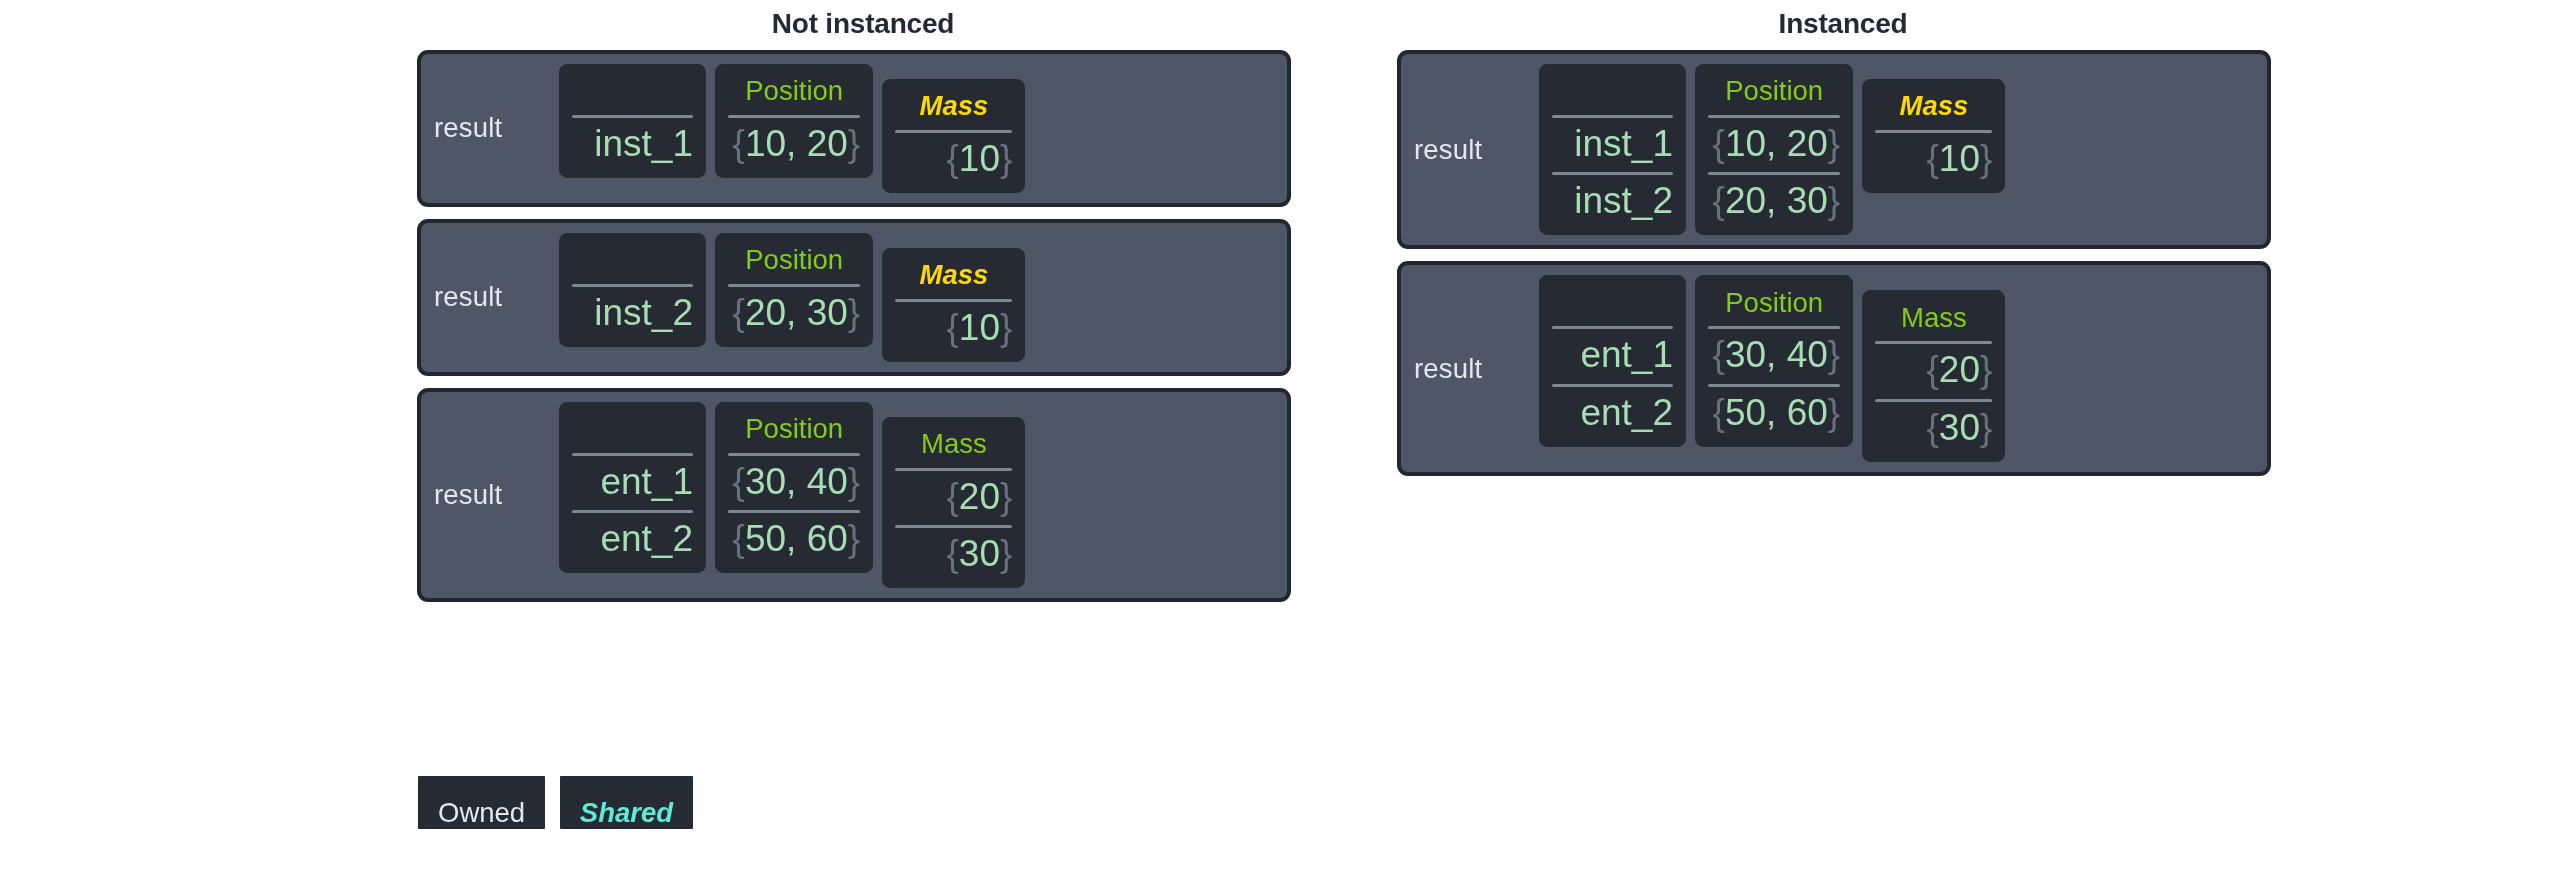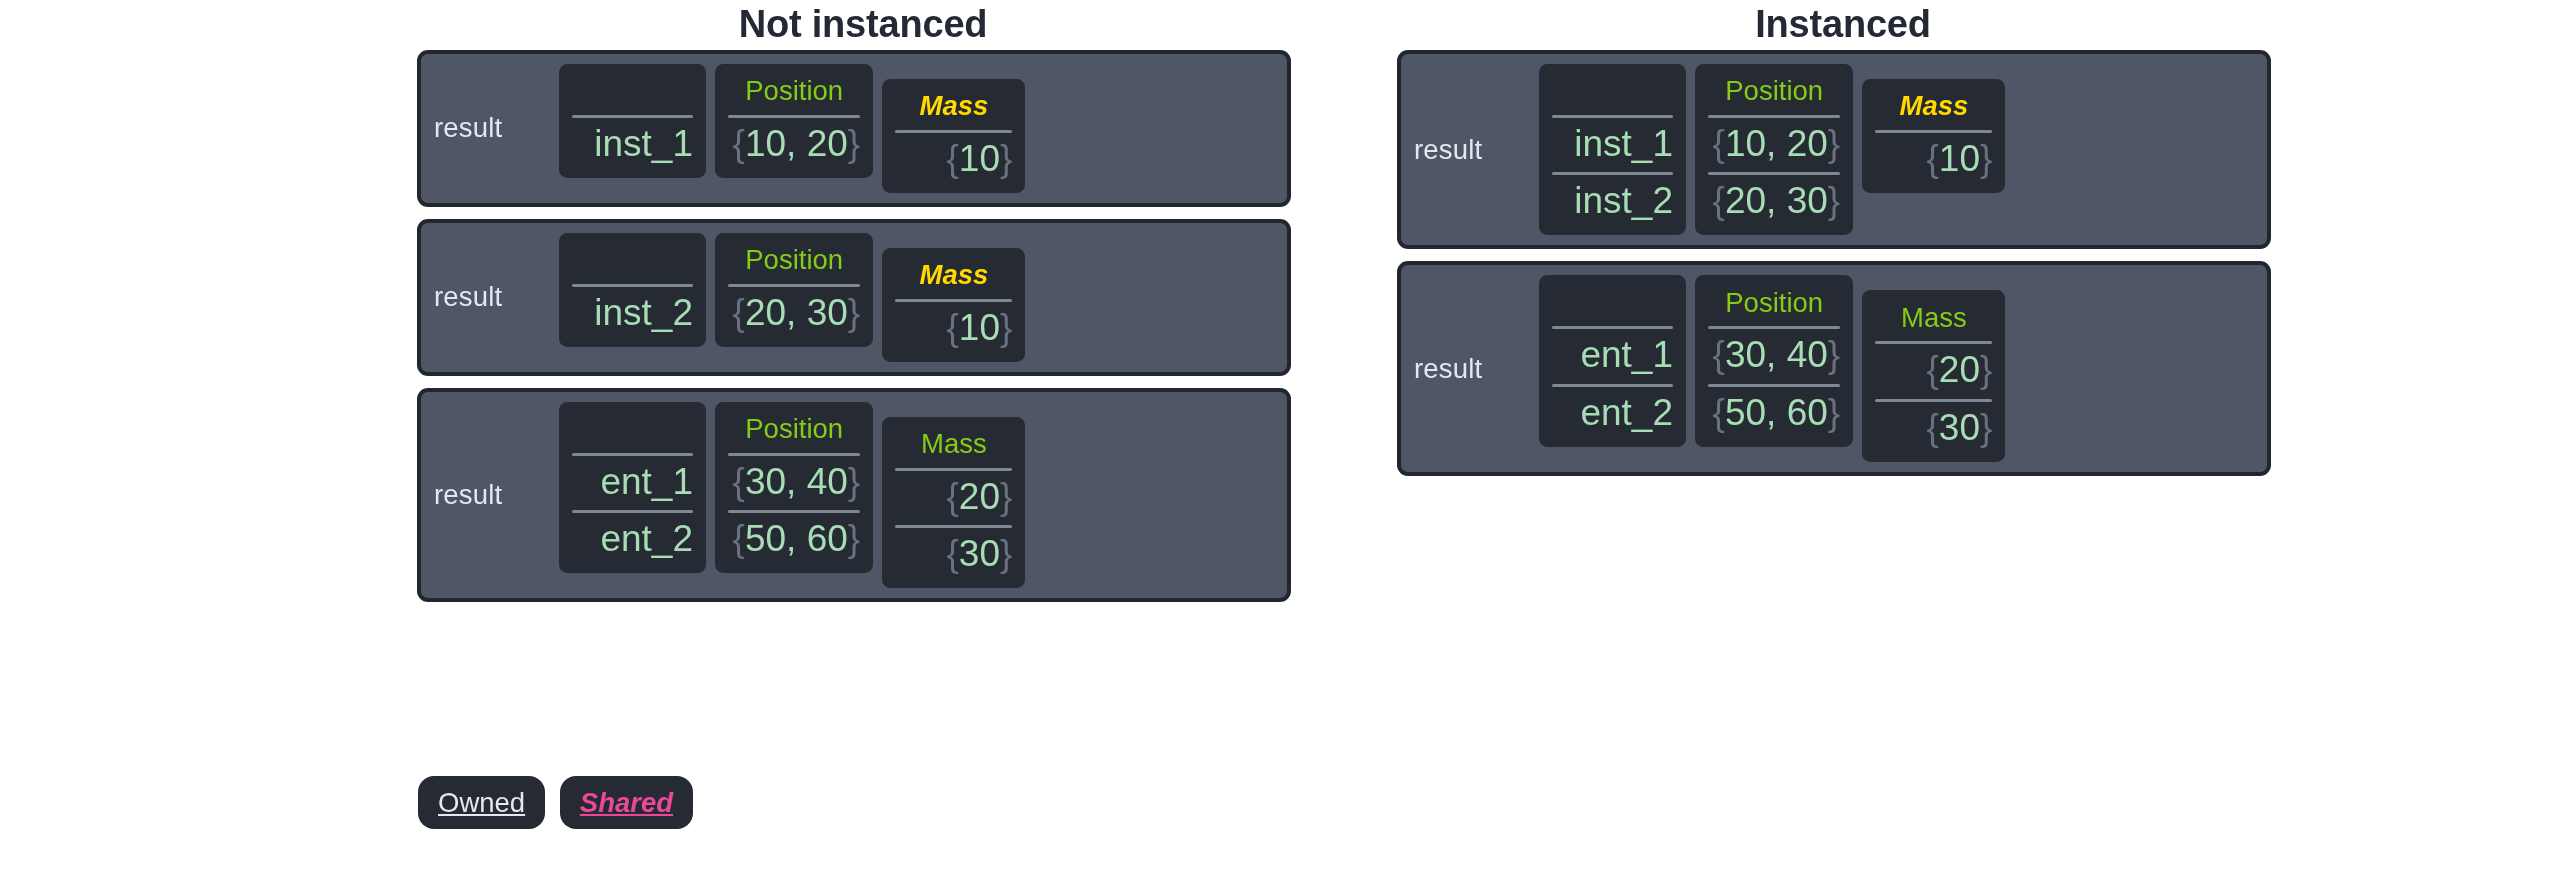--- a/index.html
+++ b/index.html
@@ -24,21 +24,21 @@
     top: 0;
     width: 918px;
   }
   .column--left  { left: 404px;  }
   .column--right { left: 1384px; }
 
   .column-title {
     height: 50px;
     line-height: 48px;
     text-align: center;
-    font-size: 38px;
+    font-size: 28px;
     font-weight: bold;
     color: #242936;
     letter-spacing: -0.2px;
   }
 
   
   .panel {
     position: relative;
     width: 874px;
     margin: 0 0 12px 13px;
@@ -117,34 +117,33 @@
   
   .legend {
     position: absolute;
     left: 418px;
     top: 776px;
     display: flex;
     gap: 14.7px;
   }
   .chip {
     background: #252a33;
-    border-radius: 16px;
+    border-radius: 1px;
     height: 53px;
     min-width: 114px;
     padding: 0 20px;
     display: flex;
-    align-items: center;
+    align-items: flex-end;
     justify-content: center;
     font-size: 27.5px;
     color: #e3e7ef;
     white-space: nowrap;
-    text-decoration: underline;
   }
   .chip--shared {
-    color: #ec4899;
+    color: #5eead4;
     font-style: italic;
     font-weight: bold;
   }
 </style>
 </head>
 <body>
 
 <div class="board">
 
   <div class="column column--left">

